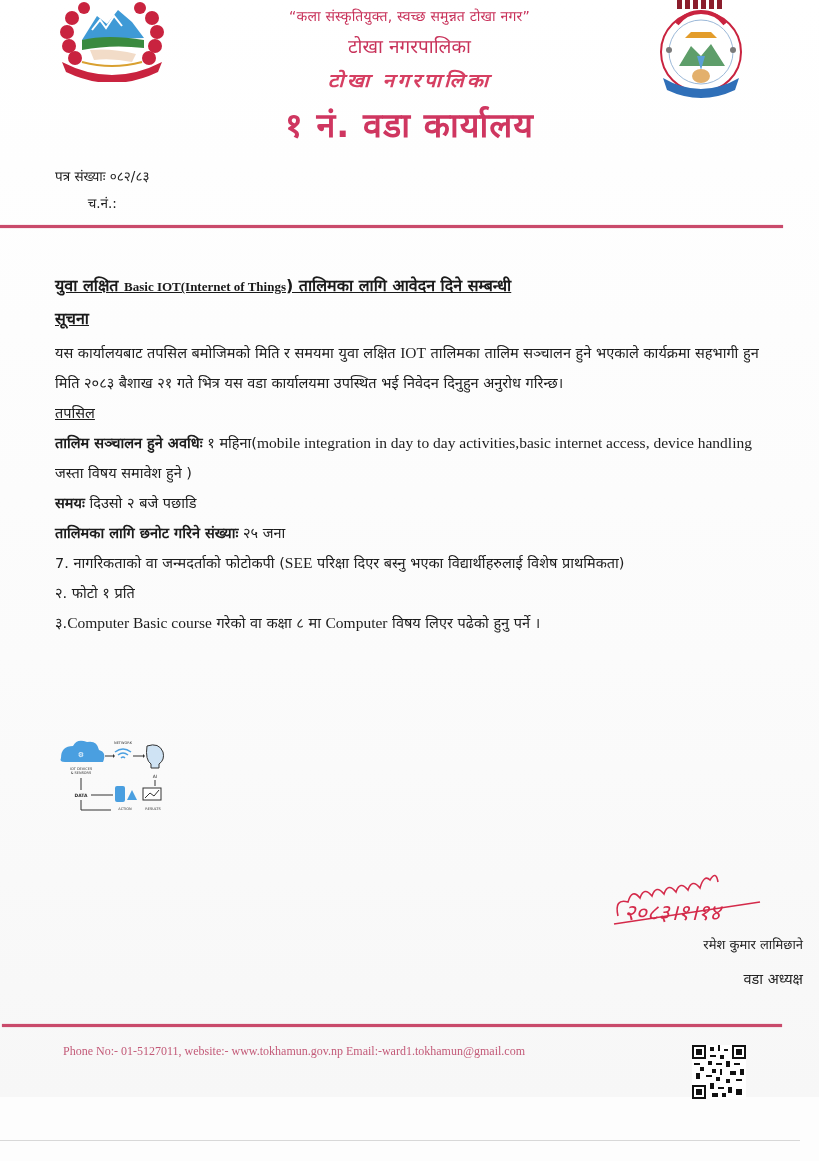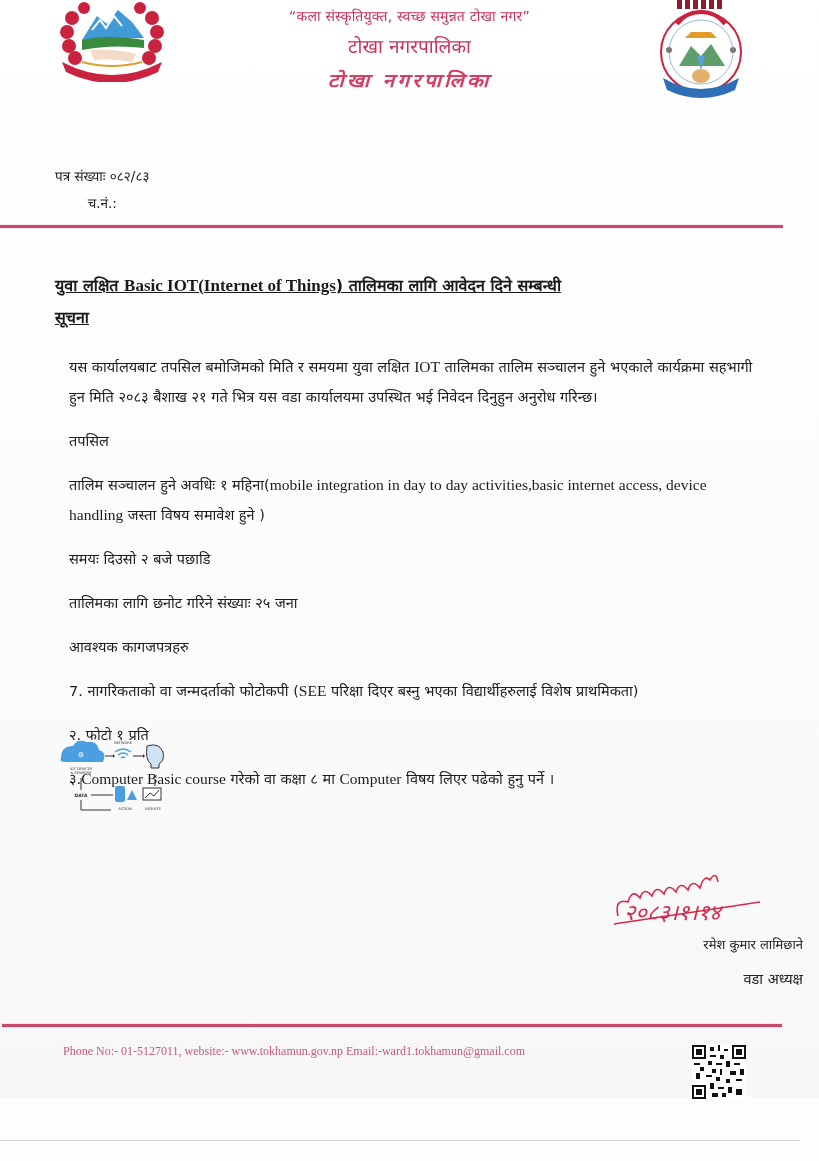--- a/index.html
+++ b/index.html
@@ -111,38 +111,38 @@
       width: 700px;
       font-family: "DejaVu Sans", sans-serif;
       font-size: 16px;
       font-weight: bold;
       line-height: 32px;
       color: #1a1a1a;
     }
     .subject span.u { text-decoration: underline; }
     .subject .en {
       font-family: "Liberation Serif", serif;
-      font-size: 17px;
+      font-size: 13px;
     }
     .content {
       position: absolute;
       left: 55px; top: 338px;
       width: 720px;
       font-family: "DejaVu Sans", sans-serif;
       font-size: 14.5px;
       line-height: 30px;
       color: #1c1c1c;
     }
-    .content p { margin: 14px; }
+    .content p { margin: 0; }
     .content .en {
       font-family: "Liberation Serif", serif;
       font-size: 15.5px;
     }
-    .content b { font-weight: normal; }
-    .content .u { }
+    .content b { font-weight: bold; }
+    .content .u { text-decoration: underline; }
 
     .iot-diagram {
       position: absolute;
       left: 55px; top: 738px;
       width: 118px; height: 86px;
     }
 
     
     .signature {
       position: absolute;
@@ -229,20 +229,21 @@
     <path d="M42 56 L46 70 L50 56 Z" fill="#5aa0d8"></path>
     <ellipse cx="46" cy="76" rx="9" ry="7" fill="#e3b06c"></ellipse>
     <path d="M8 78 Q46 100 84 78 L80 90 Q46 106 12 90 Z" fill="#2f6fb8"></path>
     <circle cx="14" cy="50" r="3" fill="#7a7a7a"></circle>
       <circle cx="78" cy="50" r="3" fill="#7a7a7a"></circle>
   </svg>
 
   <div class="slogan">“कला संस्कृतियुक्त, स्वच्छ समुन्नत टोखा नगर”</div>
   <div class="muni-name">टोखा नगरपालिका</div>
   <div class="muni-name-stylized">टोखा नगरपालिका</div>
+  <div class="office-name">१ नं. वडा कार्यालय</div>
 
   <div class="ref-block">
     <div>
       <span>पत्र संख्याः</span>
       <span>०८२/८३</span>
     </div>
     <div>
       <span>च.नं.:</span>
       <span></span>
     </div>
@@ -263,21 +264,20 @@
     <p class="u">तपसिल</p>
     <p>
       <b>तालिम सञ्चालन हुने अवधिः</b><span> १ महिना(</span><span class="en">mobile integration in day to day activities,basic internet access, device handling</span><span> जस्ता विषय समावेश हुने )</span>
     </p>
     <p>
       <b>समयः</b><span> दिउसो २ बजे पछाडि</span>
     </p>
     <p>
       <b>तालिमका लागि छनोट गरिने संख्याः</b><span> २५ जना</span>
     </p>
-    <p><b>आवश्यक कागजपत्रहरु</b></p>
     <p>
       <span>7. नागरिकताको वा जन्मदर्ताको फोटोकपी (</span><span class="en">SEE</span><span> परिक्षा दिएर बस्नु भएका विद्यार्थीहरुलाई विशेष प्राथमिकता)</span>
     </p>
     <p>
       <span>२. फोटो १ प्रति</span>
     </p>
     <p>
       <span>३.</span><span class="en">Computer Basic course</span><span> गरेको वा कक्षा ८ मा </span><span class="en">Computer</span><span> विषय लिएर पढेको हुनु पर्ने ।</span>
     </p>
   </div>

